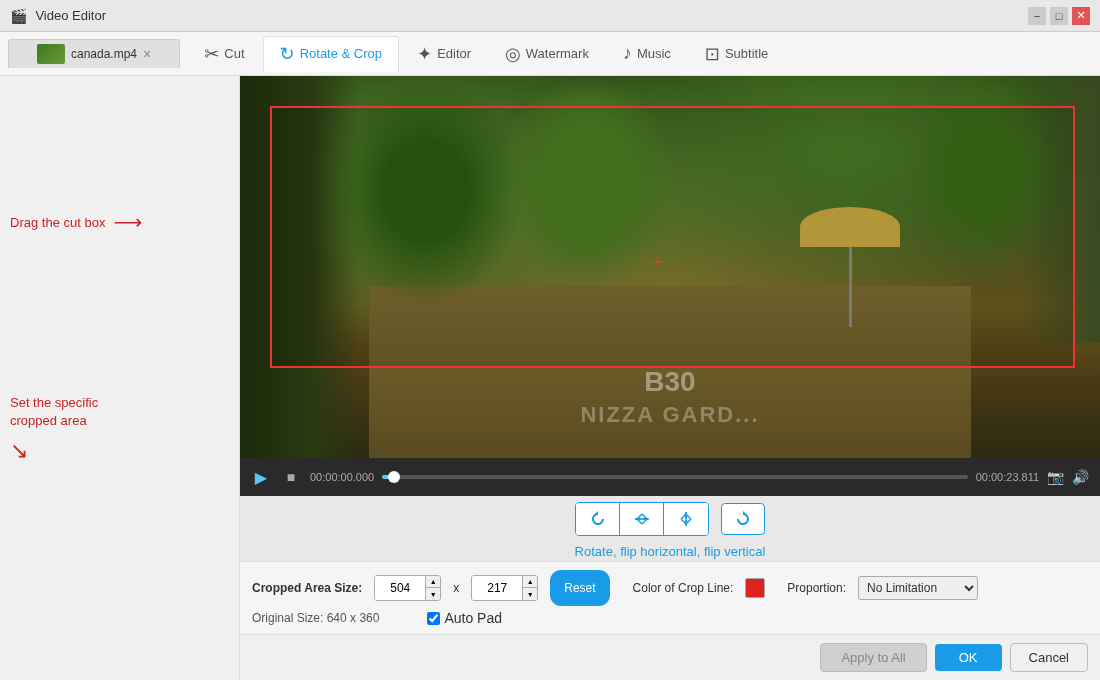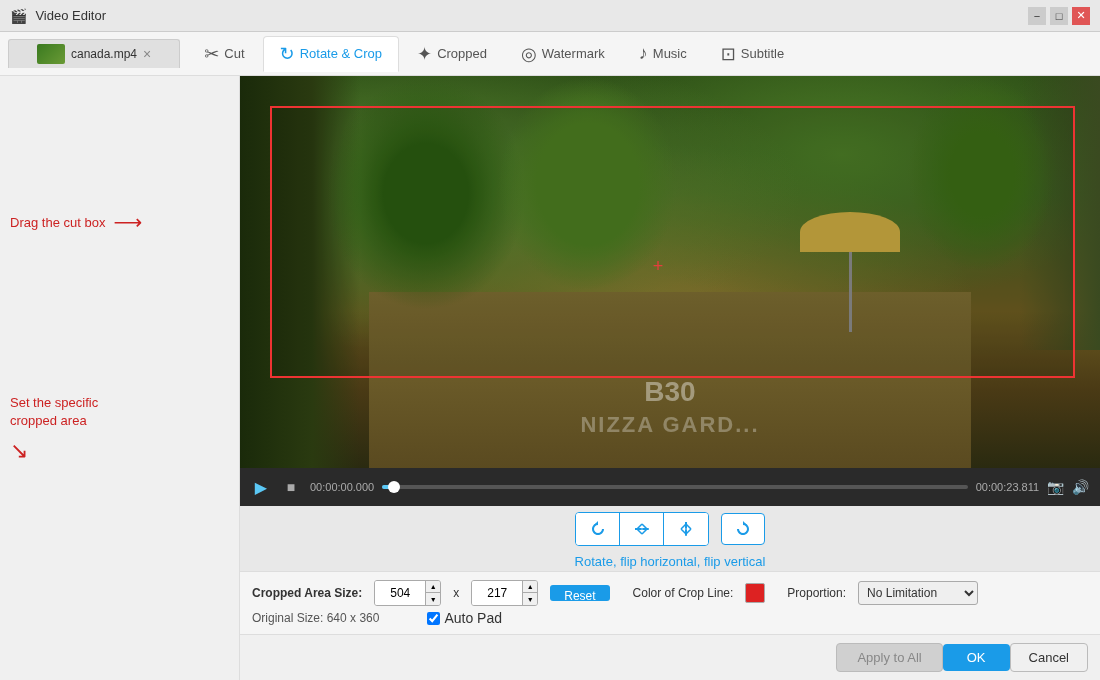--- a/index.html
+++ b/index.html
@@ -295,25 +295,25 @@
       align-items: center;
       gap: 12px;
       margin-bottom: 4px;
     }
     .cropped-label { color: #333; font-size: 12px; font-weight: bold; }
     .x-label { color: #333; font-size: 12px; }
     .reset-btn {
       background: #1a9be8;
       color: white;
       border: none;
-      border-radius: 3px;
+      border-radius: 11px;
       padding: 4px 14px;
       cursor: pointer;
       font-size: 12px;
-      height: 16px;
+      height: 36px;
     }
     .color-label { color: #333; font-size: 12px; margin-left: 11px; }
     .color-swatch {
       width: 20px; height: 20px;
       background: #dd2222;
       border: 1px solid #aaa;
       border-radius: 2px;
     }
     .prop-label { color: #333; font-size: 12px; margin-left: 10px; }
     .prop-select {
@@ -336,20 +336,21 @@
     .autopad-label { color: #333; font-size: 14px; }
 
     
     .action-bar {
       background: #f0f0f0;
       border-top: 1px solid #ddd;
       padding: 8px 12px;
       display: flex;
       justify-content: flex-end;
       align-items: center;
+      gap: 8px;
     }
     .apply-all-btn {
       background: #d0d0d0;
       color: #888;
       border: 1px solid #bbb;
       border-radius: 4px;
       padding: 6px 20px;
       cursor: pointer;
       font-size: 13px;
     }
@@ -463,21 +464,21 @@
   <div class="tab-item">
     <span class="tab-icon">✂</span>
     <span>Cut</span>
   </div>
   <div class="tab-item active" style="color:#1a9be8;">
     <span class="tab-icon" style="color:#1a9be8;">↻</span>
     <span>Rotate &amp; Crop</span>
   </div>
   <div class="tab-item">
     <span class="tab-icon">✦</span>
-    <span>Cropped</span>
+    <span>Editor</span>
   </div>
   <div class="tab-item">
     <span class="tab-icon">◎</span>
     <span>Watermark</span>
   </div>
   <div class="tab-item">
     <span class="tab-icon">♪</span>
     <span>Music</span>
   </div>
   <div class="tab-item">

